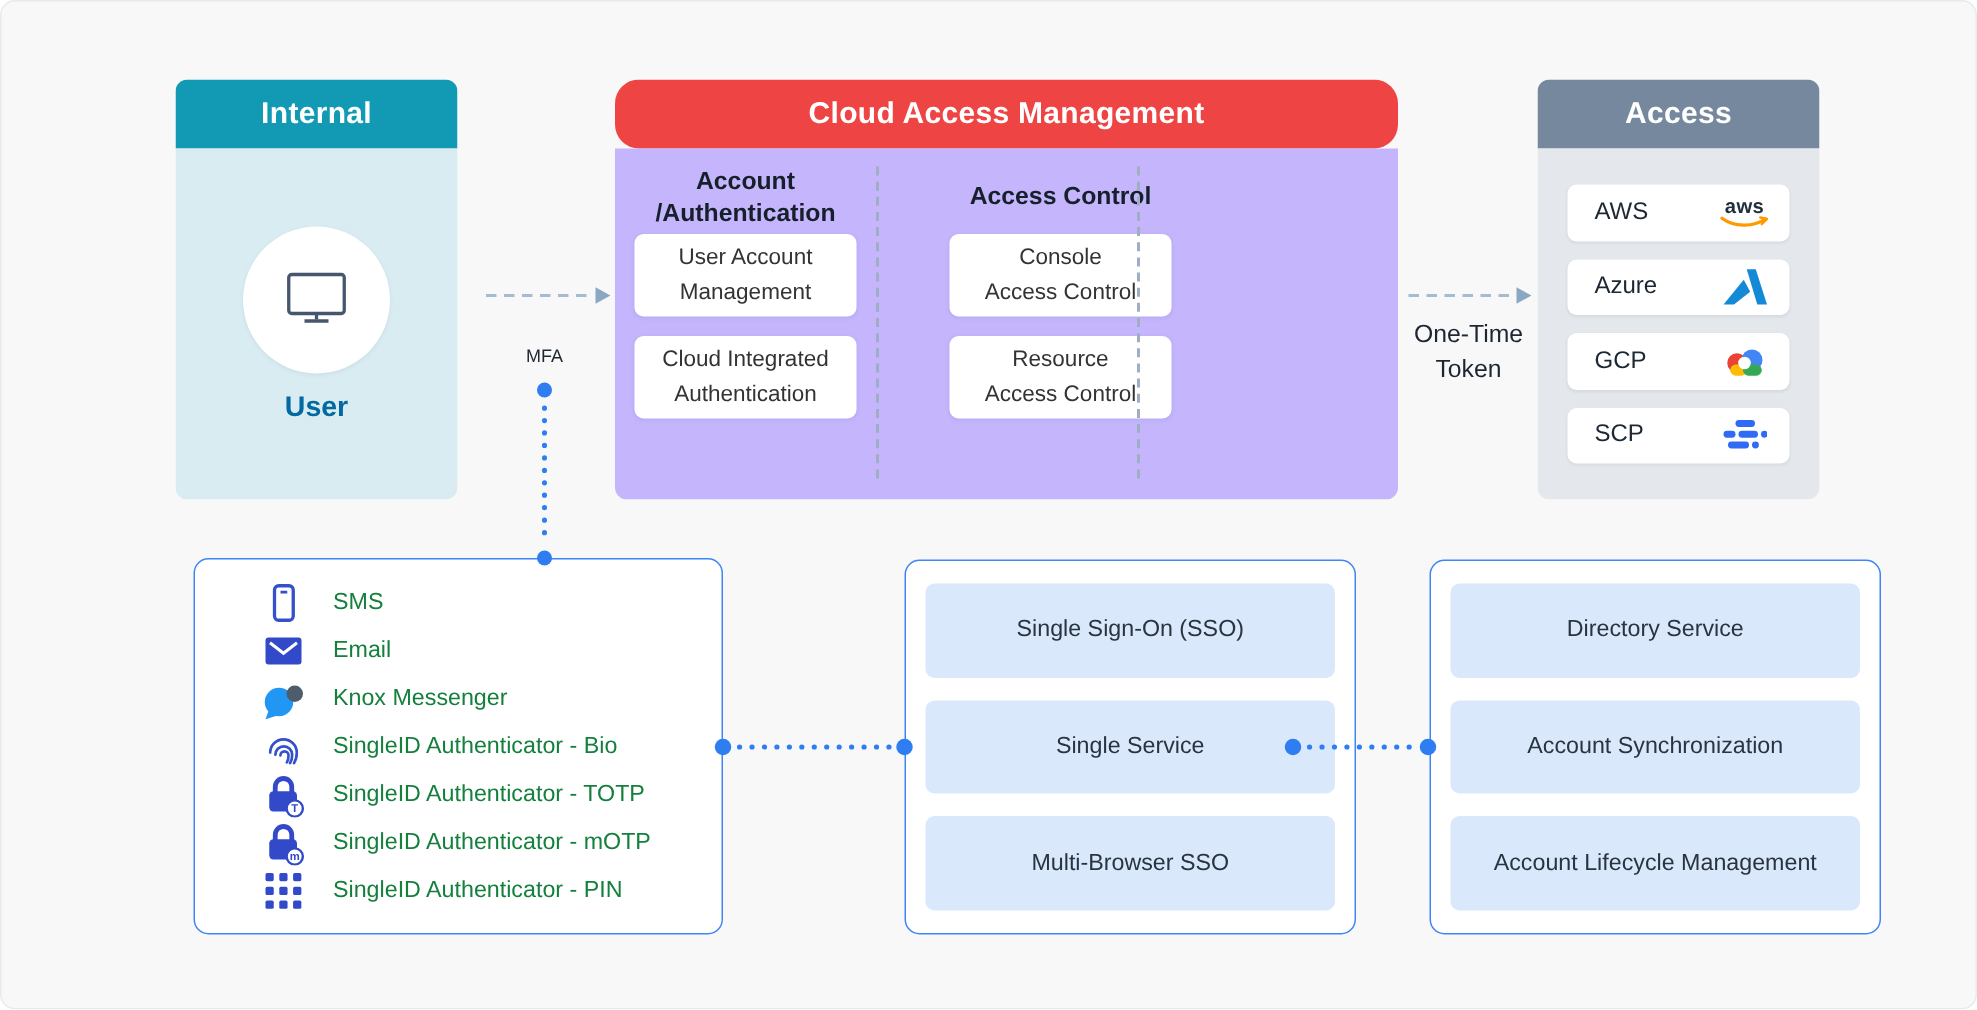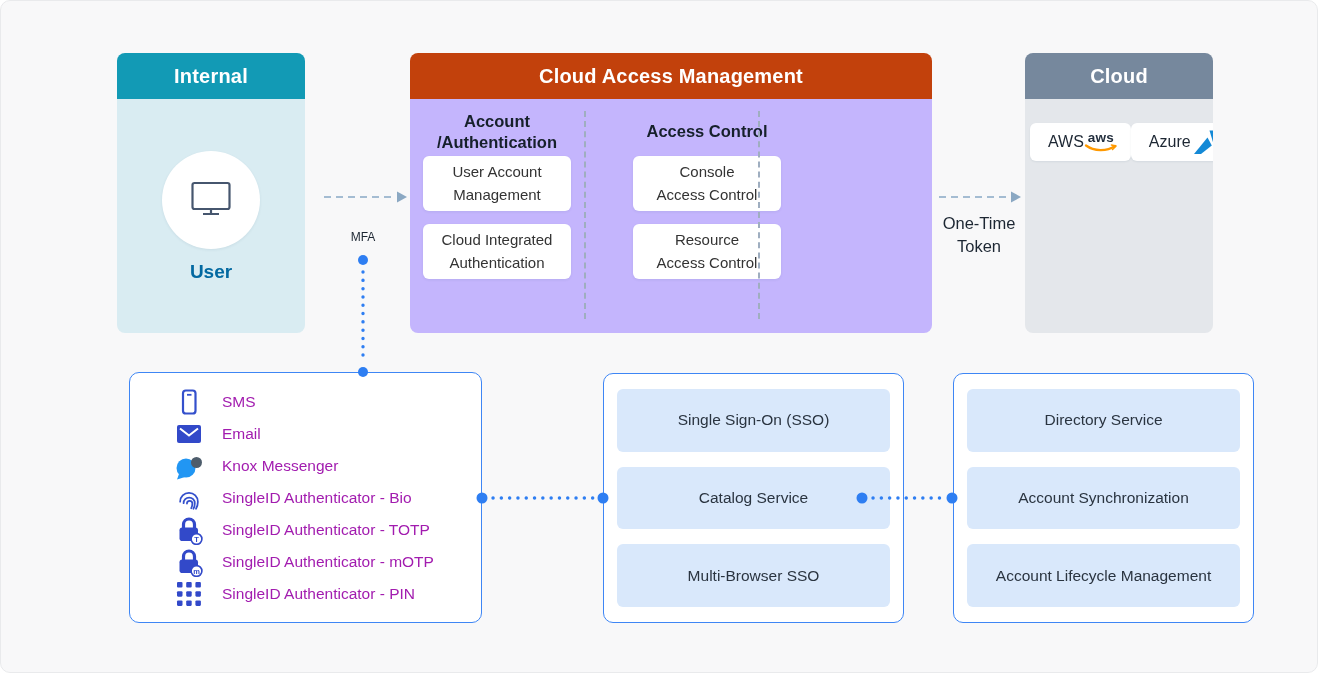--- a/index.html
+++ b/index.html
@@ -22,37 +22,37 @@
   .internal-panel .panel-header { background:#129ab5; }
   .internal-panel .panel-body { background:#d9ecf2; display:flex; flex-direction:column; align-items:center; }
   .user-circle {
     margin-top:52px; width:98px; height:98px; border-radius:50%;
     background:#ffffff; display:flex; align-items:center; justify-content:center;
     box-shadow:0 1px 3px rgba(30,60,90,.08);
   }
   .user-label { margin-top:12px; font-size:19px; font-weight:bold; color:#0369a1; }
 
   .cam-panel { left:409px; top:52px; width:522px; height:280px; }
-  .cam-panel .panel-header { background:#c2410c; }
+  .cam-panel .panel-header { background:#ef4444;border-radius:16px; }
   .cam-panel .panel-body { background:#c4b5fd; position:relative; display:flex;gap:36px; }
   .cam-col { width:174px; box-sizing:border-box; padding:8px 13px 0; }
   .cam-sep { position:absolute; top:12px; bottom:14px; width:0; border-left:2px dashed #9faec0; }
   .cam-col-header {
     height:49px; display:flex; align-items:center; justify-content:center; text-align:center;
     font-weight:bold; font-size:16.5px; color:#16202b; line-height:1.25;
   }
   .cam-card {
     height:55px; margin-bottom:13px; background:#ffffff; border-radius:6px;
     display:flex; align-items:center; justify-content:center; text-align:center;
     font-size:15px; color:#333333; line-height:1.5; box-shadow:0 1px 3px rgba(30,60,90,.08);
   }
 
   .cloud-panel { left:1024px; top:52px; width:188px; height:280px; }
   .cloud-panel .panel-header { background:#76889d; }
-  .cloud-panel .panel-body { background:#e4e7eb; padding:24px 5px; display:flex; flex-direction:row; }
+  .cloud-panel .panel-body { background:#e4e7eb; padding:24px 20px; display:flex; flex-direction:column; gap:12px; }
   .cloud-row {
     height:38px; background:#ffffff; border-radius:6px;
     display:flex; align-items:center; justify-content:space-between;
     padding:0 13px 0 18px; font-size:16px; color:#1d2733;
     box-shadow:0 1px 2px rgba(30,60,90,.08);
   }
   .cloud-row .logo-cell { width:34px; height:32px; display:flex; align-items:center; justify-content:center; }
   .aws-logo { display:flex; flex-direction:column; align-items:center; line-height:1; }
   .aws-text { font-size:13.5px; font-weight:bold; color:#232f3e; letter-spacing:.3px; }
 
@@ -61,21 +61,21 @@
   .ott-label { position:absolute; left:928px; top:211px; width:100px; text-align:center; font-size:16.5px; color:#1d2733; line-height:1.4; }
 
   
   .mfa-box {
     position:absolute; left:128px; top:371px; width:353px; height:251px;
     background:#ffffff; border:1.5px solid #3e86f5; border-radius:10px;
     box-sizing:border-box; padding-top:13px;
   }
   .mfa-item { height:32px; display:flex; align-items:center; padding-left:44px; }
   .mfa-item .icon-cell { width:30px; height:30px; display:flex; align-items:center; justify-content:center; margin-right:18px; }
-  .mfa-item .mfa-item-label { font-size:15.5px; color:#a21caf; }
+  .mfa-item .mfa-item-label { font-size:15.5px; color:#15803d; }
 
   .list-panel {
     position:absolute; top:372px; width:301px; height:250px;
     background:#ffffff; border:1.5px solid #3e86f5; border-radius:10px;
     box-sizing:border-box; padding:15px 13px; display:flex; flex-direction:column; gap:15px;
   }
   .sso-box { left:602px; }
   .dir-box { left:952px; }
   .pill {
     flex:1; background:#d9e8fb; border-radius:6px;
@@ -124,21 +124,21 @@
         <div class="cam-col-header preline">Access Control</div>
         <div class="cam-card preline">Console
 Access Control</div>
         <div class="cam-card preline">Resource
 Access Control</div>
       </div>
     </div>
   </div>
 
   <div class="panel cloud-panel">
-    <div class="panel-header">Cloud</div>
+    <div class="panel-header">Access</div>
     <div class="panel-body">
 
       <div class="cloud-row">
         <span>AWS</span>
         <span class="logo-cell aws-logo">
           <span class="aws-text">aws</span>
           <svg width="34" height="9" viewBox="0 0 34 9" fill="none">
             <path d="M2 1.5 C 10 7.5, 23 7.5, 31 2" stroke="#ff9900" stroke-width="2.2" stroke-linecap="round"></path>
             <path d="M27.5 1 L32 2 L28.5 5.5" stroke="#ff9900" stroke-width="1.6" fill="none" stroke-linecap="round" stroke-linejoin="round"></path>
           </svg>
@@ -271,21 +271,21 @@
             <rect x="19.4" y="19.4" width="5.5" height="5.5" rx="1.1"></rect>
         </svg>
       </span>
       <span class="mfa-item-label">SingleID Authenticator - PIN</span>
     </div>
 
   </div>
 
   <div class="list-panel sso-box">
     <div class="pill">Single Sign-On (SSO)</div>
-    <div class="pill">Catalog Service</div>
+    <div class="pill">Single Service</div>
     <div class="pill">Multi-Browser SSO</div>
   </div>
 
   <div class="list-panel dir-box">
     <div class="pill">Directory Service</div>
     <div class="pill">Account Synchronization</div>
     <div class="pill">Account Lifecycle Management</div>
   </div>
 
   <svg class="overlay" width="1318" height="673">

